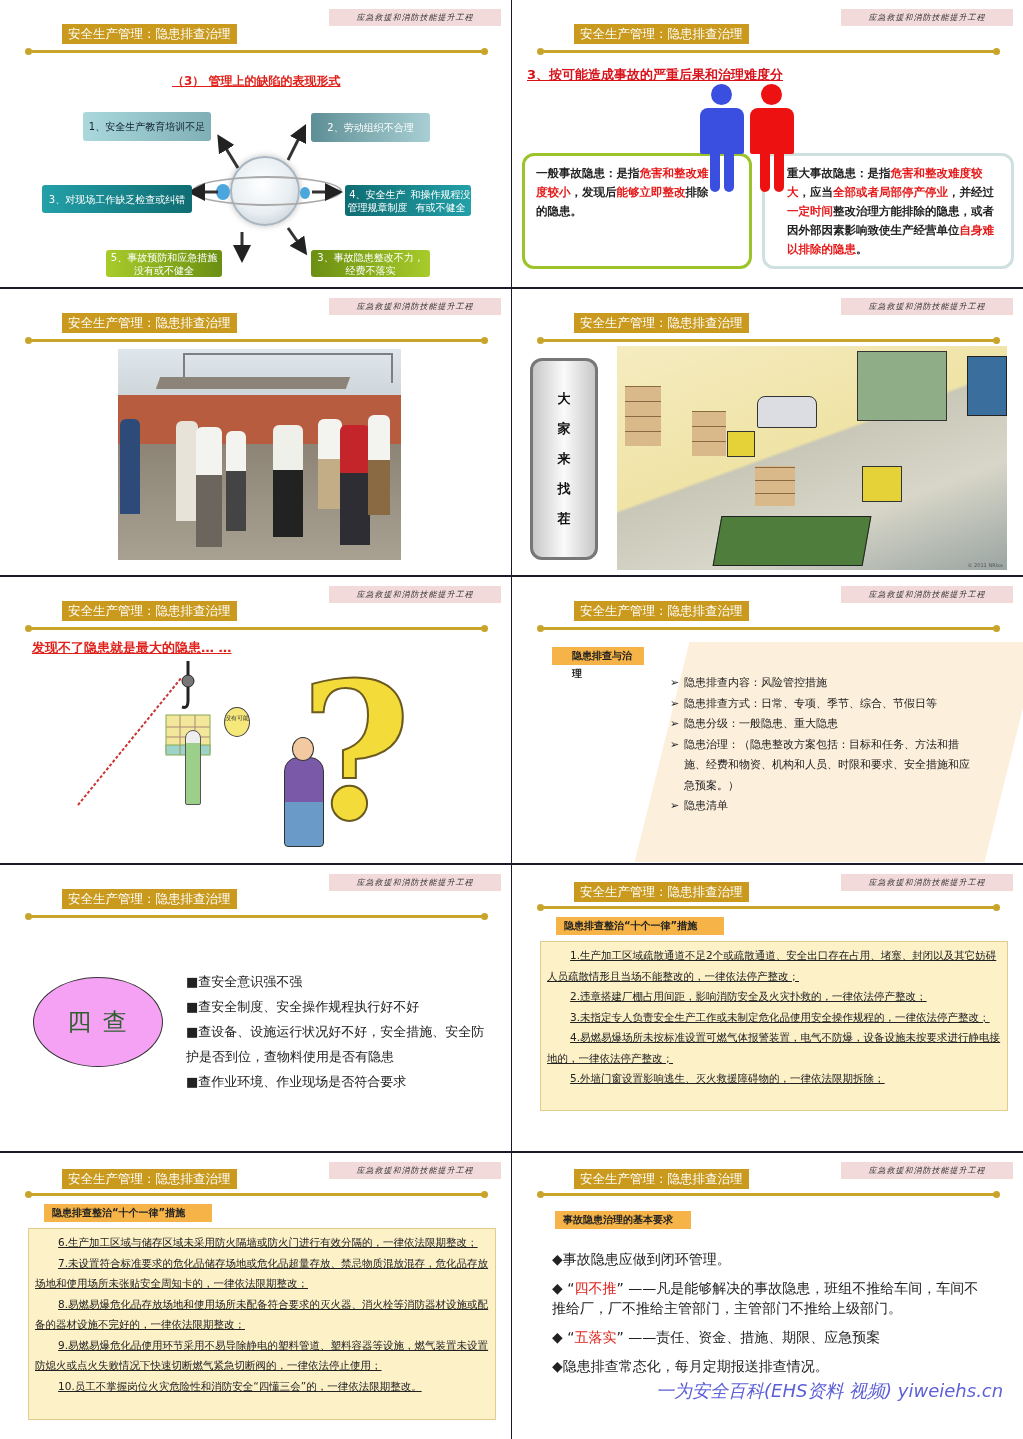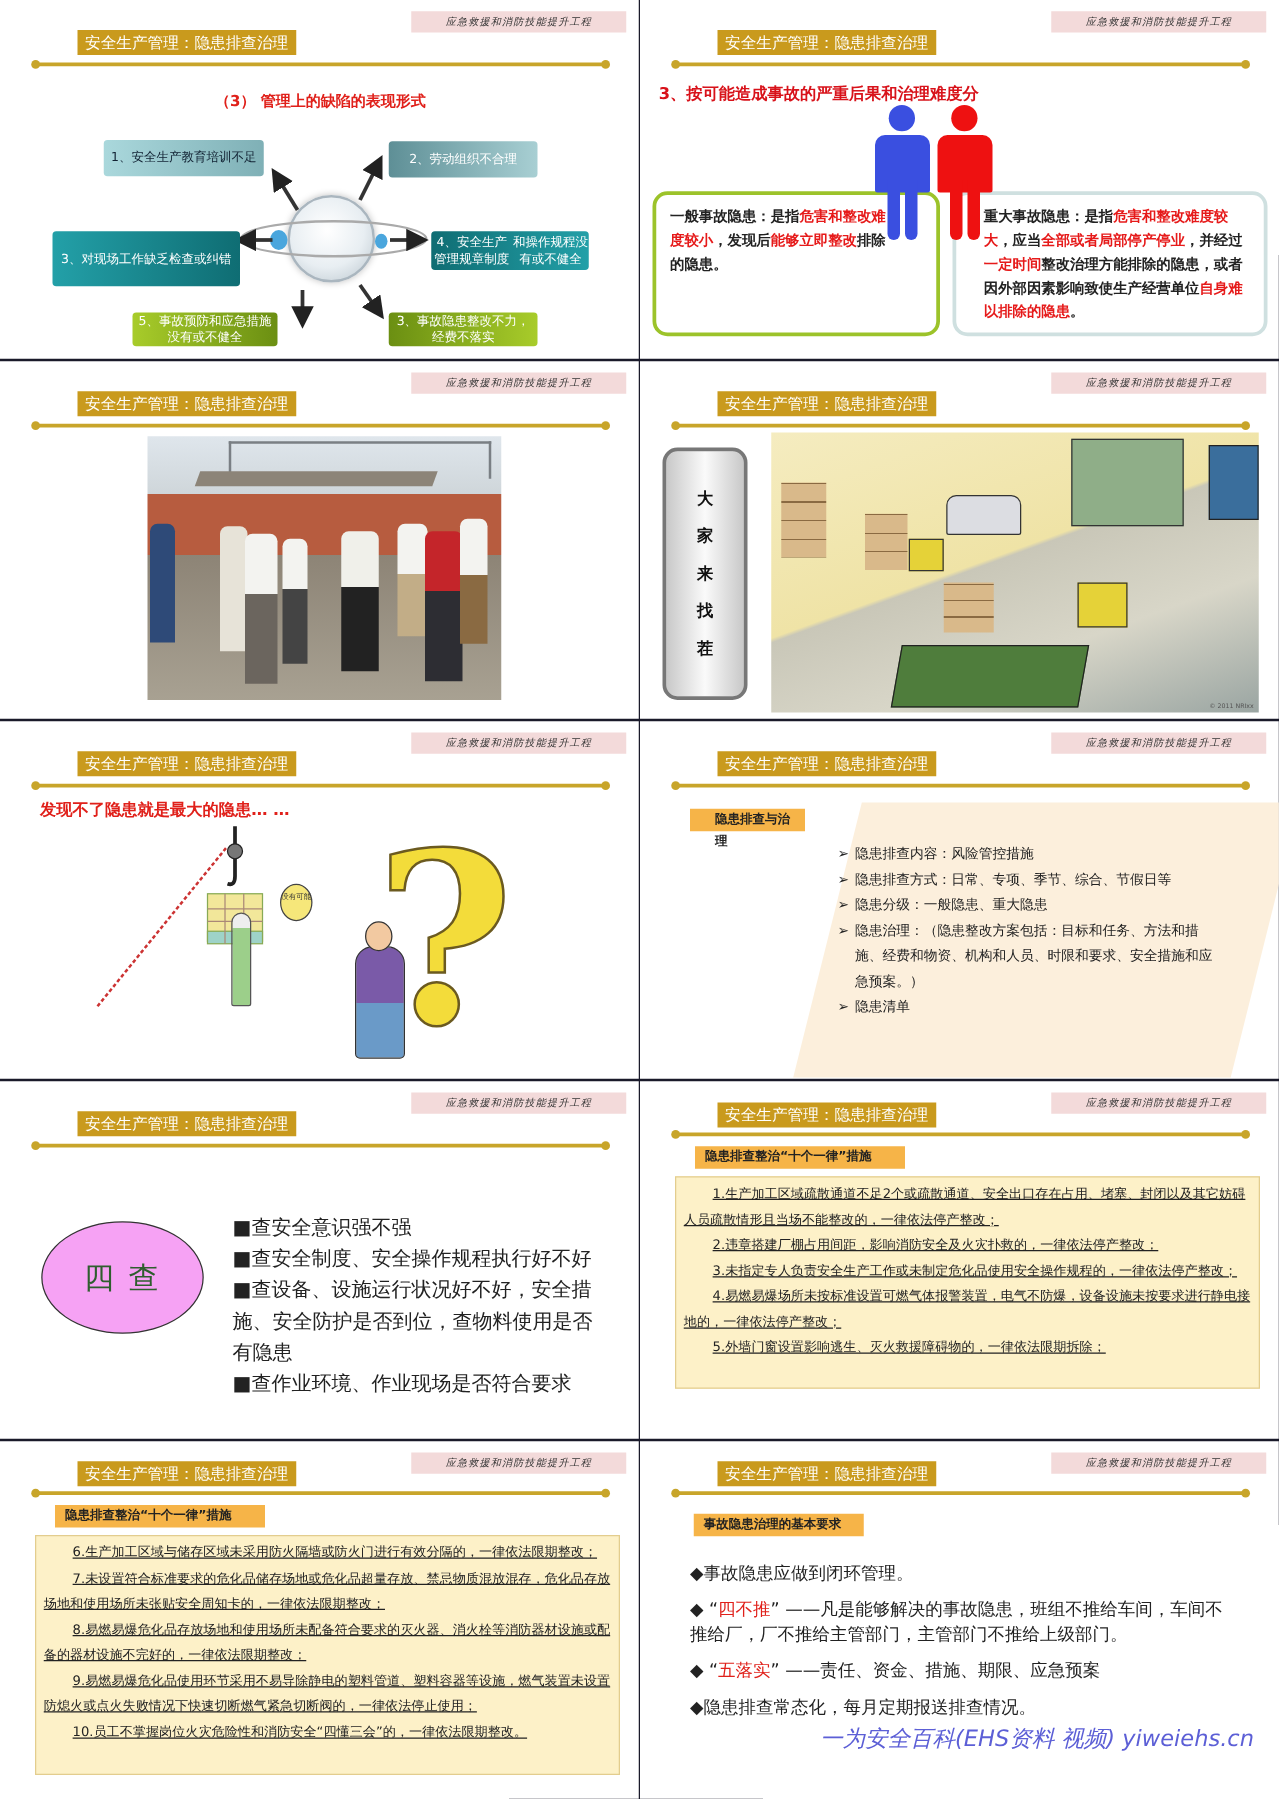--- a/index.html
+++ b/index.html
@@ -3,21 +3,21 @@
 <meta charset="utf-8">
 <style>
   * { box-sizing: border-box; margin: 0; padding: 0; }
   body { width: 1023px; height: 1439px; background: #1a1a2a; font-family: "DejaVu Sans", "Liberation Sans", sans-serif; position: relative; overflow: hidden; }
   .slide { position: absolute; background: #fff; overflow: hidden; }
   .tagline { position: absolute; top: 9px; right: 10px; width: 172px; height: 17px; background: #f3dada; font-family: "DejaVu Serif", serif; font-style: italic; font-size: 8px; color: #333; text-align: center; line-height: 17px; letter-spacing: 1px; }
   .title-bar { position: absolute; top: 24px; left: 62px; height: 20px; padding: 0 6px; background: #c99a1d; color: #fff; font-size: 12.5px; line-height: 20px; }
   .rule { position: absolute; top: 50px; left: 28px; right: 26px; height: 3px; background: #c8a52a; }
   .rule::before, .rule::after { content: ""; position: absolute; top: -2px; width: 7px; height: 7px; border-radius: 50%; background: #c8a52a; }
   .rule::before { left: -3px; } .rule::after { right: -3px; }
-  .red-head { position: absolute; color: #e0201a; font-weight: bold; font-size: 13px; }
+  .red-head { position: absolute; color: #e0201a; font-weight: bold; font-size: 13px; text-decoration: underline; }
   .chip { position: absolute; background: #f6b448; font-weight: bold; font-size: 10px; color: #222; padding: 0 8px; height: 18px; line-height: 18px; }
   .diag-box { position: absolute; color: #fff; font-size: 10px; text-align: center; display: flex; align-items: center; justify-content: center; border-radius: 3px; line-height: 13px; }
   .panel-photo { position: absolute; overflow: hidden; }
   .yellow-box { position: absolute; background: #fdf1c8; border: 1px solid #e3cd8e; font-size: 10.5px; color: #222; line-height: 20.5px; padding: 3px 6px; }
   .yellow-box p { text-indent: 2.2em; text-decoration: underline; }
 </style>
 </head>
 <body>
 
 <div class="slide" style="left:0;top:0;width:511px;height:287px;">
@@ -44,21 +44,21 @@
     <line x1="242" y1="232" x2="242" y2="254" stroke="#333" stroke-width="3" marker-end="url(#ah)"></line>
     <line x1="288" y1="228" x2="302" y2="248" stroke="#333" stroke-width="3" marker-end="url(#ah)"></line>
   </svg>
 
   <div class="diag-box" style="left:83px;top:112px;width:128px;height:29px;background:linear-gradient(90deg,#aad8dc,#7fb0b6);color:#123;">
     <span>1、安全生产教育培训不足</span>
   </div>
   <div class="diag-box" style="left:311px;top:113px;width:119px;height:29px;background:linear-gradient(90deg,#5e8f96,#a8cfd3);">
     <span>2、劳动组织不合理</span>
   </div>
-  <div class="diag-box" style="left:42px;top:185px;width:150px;height:44px;background:linear-gradient(90deg,#23a0a8,#0f6d73);">
+  <div class="diag-box" style="left:42px;top:185px;width:150px;height:28px;background:linear-gradient(90deg,#23a0a8,#0f6d73);">
     <span>3、对现场工作缺乏检查或纠错</span>
   </div>
   <div class="diag-box" style="left:345px;top:185px;width:126px;height:31px;background:linear-gradient(90deg,#0f6d73,#23a0a8);flex-direction:row;">
     <span>4、安全生产管理规章制度</span>
     <span>和操作规程没有或不健全</span>
   </div>
   <div class="diag-box" style="left:106px;top:250px;width:116px;height:27px;background:linear-gradient(90deg,#a8cc2a,#6b8f12);flex-direction:column;">
     <span>5、事故预防和应急措施</span>
     <span>没有或不健全</span>
   </div>
@@ -185,21 +185,21 @@
   </ul>
 </div>
 
 <div class="slide" style="left:0;top:865px;width:511px;height:286px;">
   <div class="tagline">应急救援和消防技能提升工程</div>
   <div class="title-bar">安全生产管理：隐患排查治理</div>
   <div class="rule"></div>
   <div style="position:absolute;left:33px;top:112px;width:130px;height:90px;border-radius:50%;background:#f6a2f4;border:1px solid #333;display:flex;align-items:center;justify-content:center;">
     <span style="font-size:24px;color:#2e5e2e;letter-spacing:2px;text-align:center;">四 查</span>
   </div>
-  <div style="position:absolute;left:186px;top:104px;width:300px;font-size:16px;color:#222;line-height:25px;">
+  <div style="position:absolute;left:186px;top:104px;width:300px;font-size:13px;color:#222;line-height:25px;">
     <div>■查安全意识强不强</div>
     <div>■查安全制度、安全操作规程执行好不好</div>
     <div>■查设备、设施运行状况好不好，安全措施、安全防护是否到位，查物料使用是否有隐患</div>
     <div>■查作业环境、作业现场是否符合要求</div>
   </div>
 </div>
 
 <div class="slide" style="left:512px;top:865px;width:511px;height:286px;">
   <div class="tagline">应急救援和消防技能提升工程</div>
   <div class="title-bar" style="top:17px;">安全生产管理：隐患排查治理</div>

